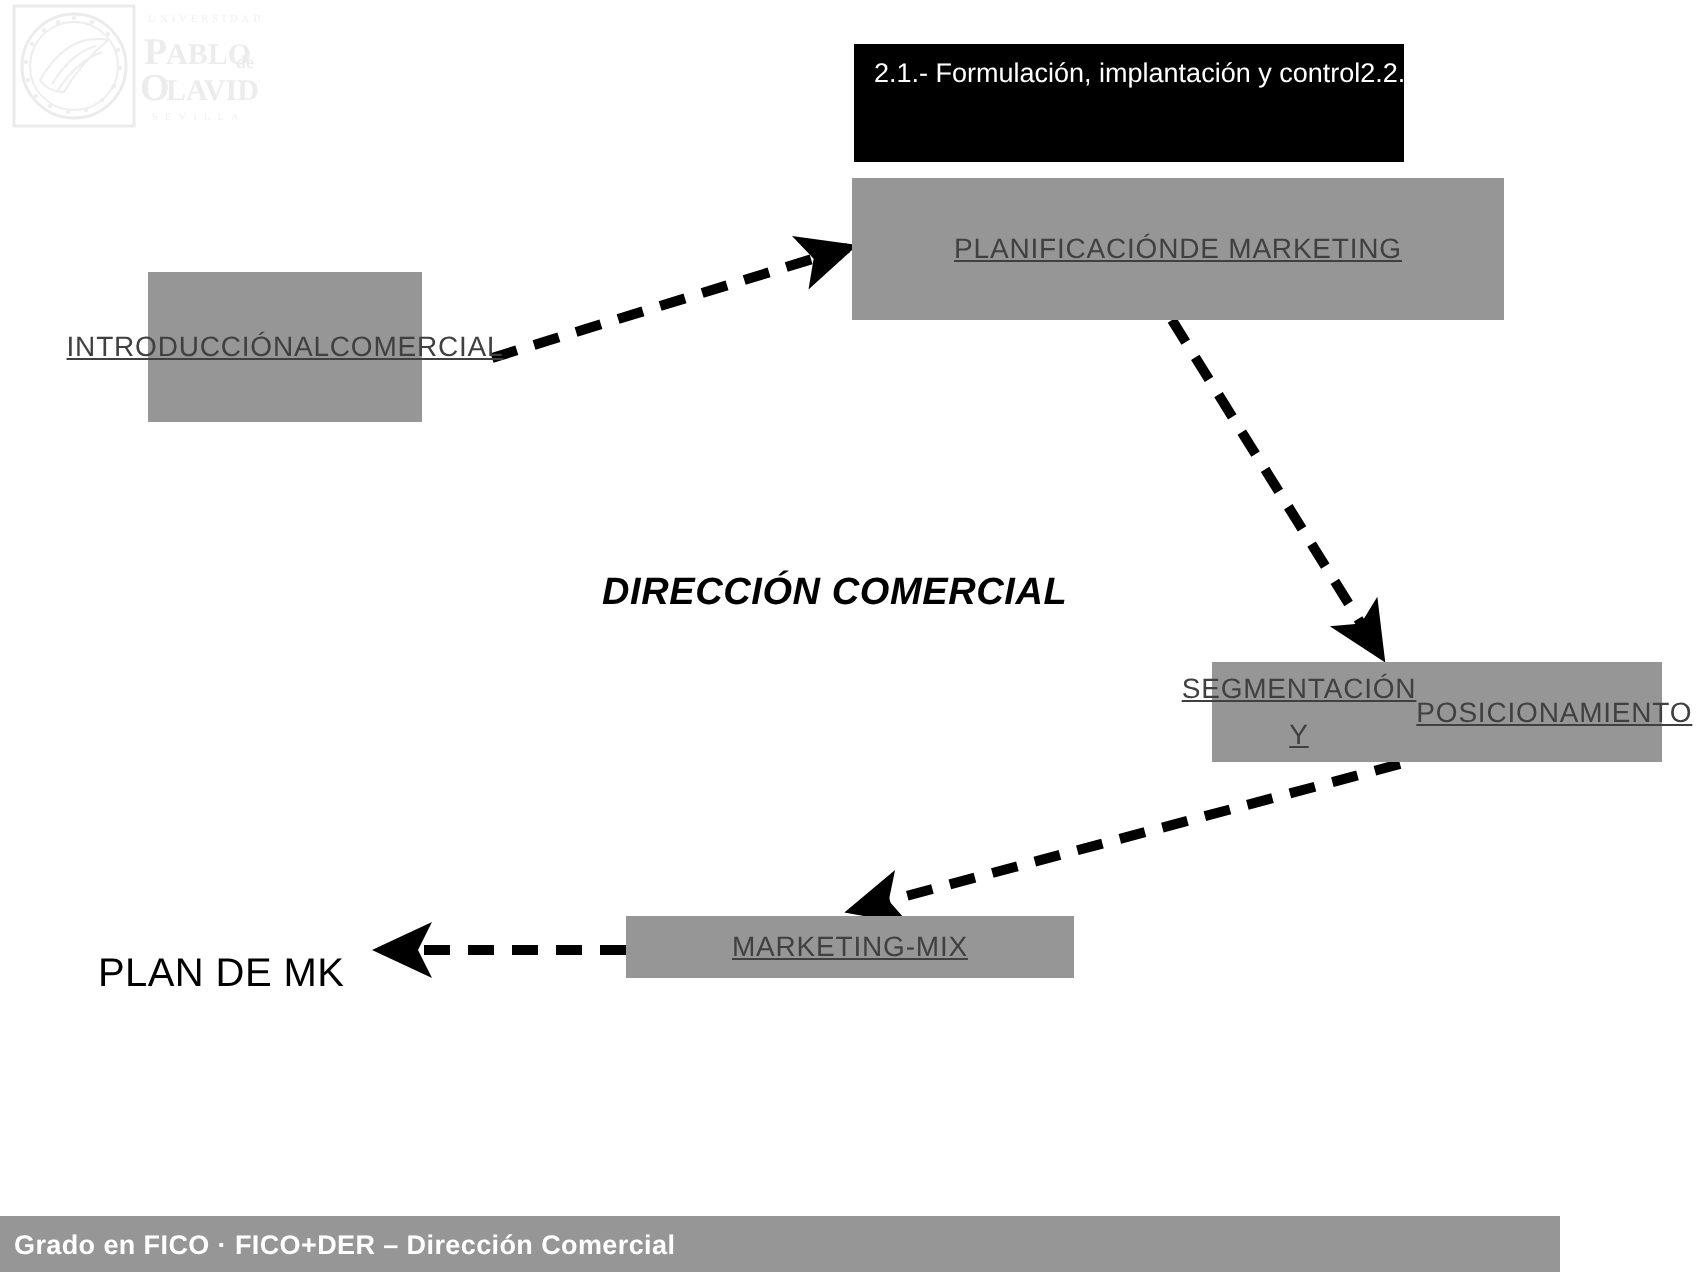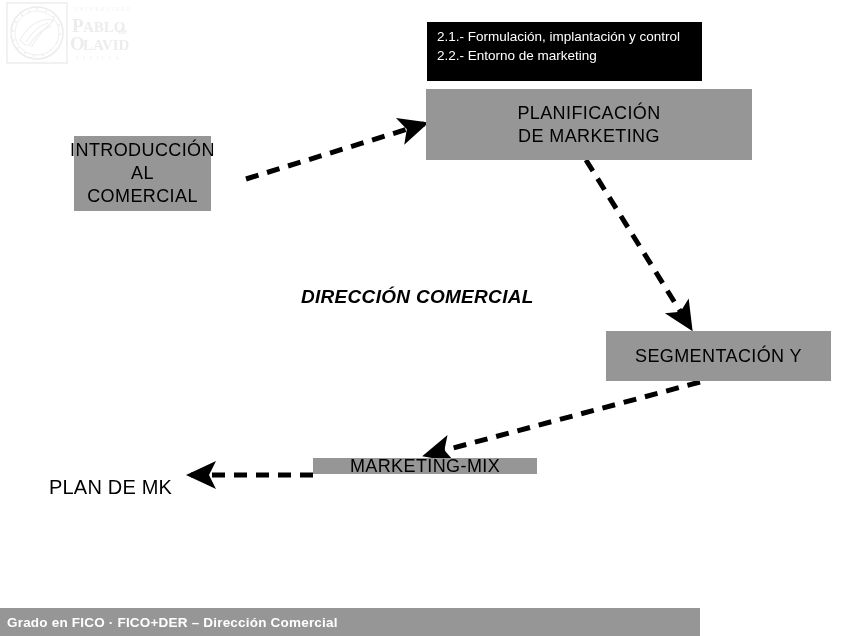--- a/index.html
+++ b/index.html
@@ -26,32 +26,33 @@
     width: 124px;
     height: 62px;
     opacity: 0.16;
   }
 
   
   .box {
     position: absolute;
     box-sizing: border-box;
     display: flex;
-    flex-direction: column;
+    flex-direction: row;
     align-items: center;
     justify-content: center;
     text-align: center;
   }
   .gray-box {
     background: #969696;
-    color: #000000;
-    font-size: 18px;
+    color: #404040;
+    font-size: 14px;
     line-height: 23px;
     letter-spacing: 0.4px;
     font-weight: 400;
+    text-decoration: underline;
   }
   .black-box {
     background: #000000;
     color: #ffffff;
     align-items: flex-start;
     justify-content: flex-start;
     text-align: left;
     font-size: 13.5px;
     line-height: 18.5px;
     padding: 6px 0 0 10px;
@@ -90,21 +91,21 @@
     width: 848px;
     height: 636px;
     pointer-events: none;
   }
 
   
   #footer-bar {
     position: absolute;
     left: 0;
     top: 608px;
-    width: 700px;
+    width: 780px;
     height: 28px;
     background: #969696;
     display: flex;
     align-items: center;
   }
   #footer-text {
     color: #ffffff;
     font-size: 13.5px;
     font-weight: bold;
     letter-spacing: 0.2px;
@@ -184,23 +185,24 @@
   <div class="box gray-box" style="left:74px; top:136px; width:137px; height:75px;">
     <div>INTRODUCCIÓN</div>
     <div>AL</div>
     <div>COMERCIAL</div>
   </div>
 
   <div class="plain-label" id="label-direccion-comercial">DIRECCIÓN COMERCIAL</div>
 
   <div class="box gray-box" style="left:578px; top:331px; width:225px; height:50px;margin-left:28px;">
     <div>SEGMENTACIÓN Y</div>
-  </div>
-
-  <div class="box gray-box" style="left:313px; top:458px; width:224px; height:16px;">
+    <div>POSICIONAMIENTO</div>
+  </div>
+
+  <div class="box gray-box" style="left:313px; top:458px; width:224px; height:31px;">
     <div>MARKETING-MIX</div>
   </div>
 
   <div class="plain-label" id="label-plan-de-mk">PLAN DE MK</div>
 
   <div id="footer-bar">
     <div id="footer-text">Grado en FICO · FICO+DER – Dirección Comercial</div>
   </div>
 
 </div>

